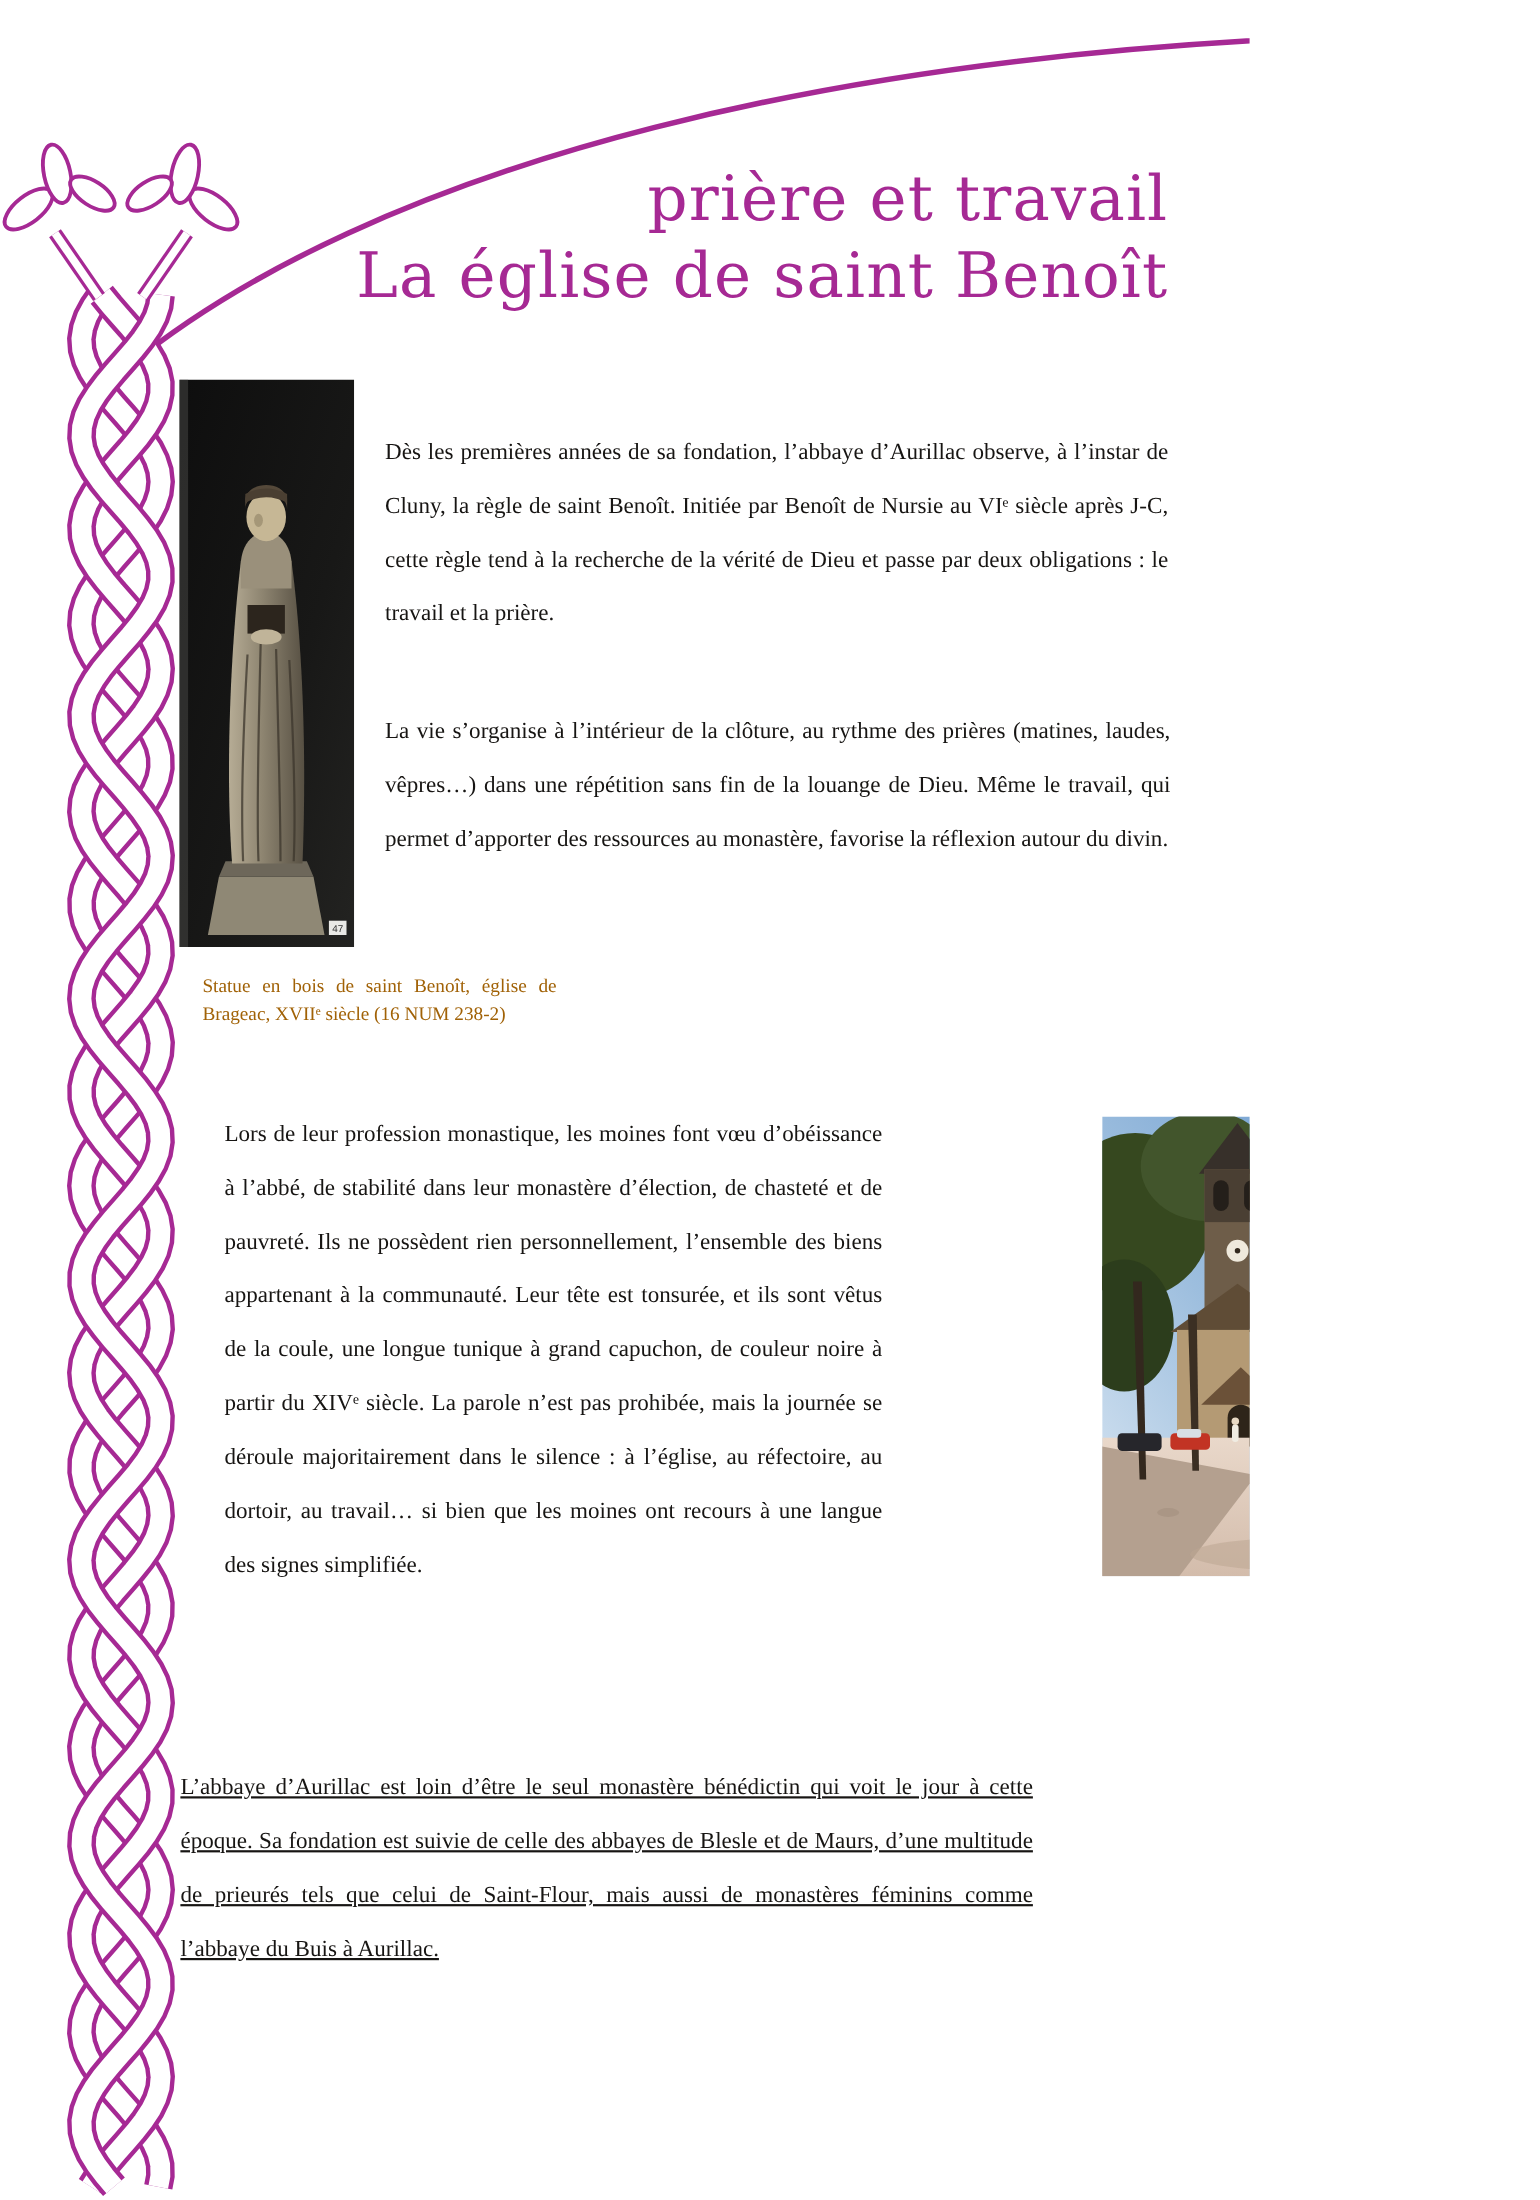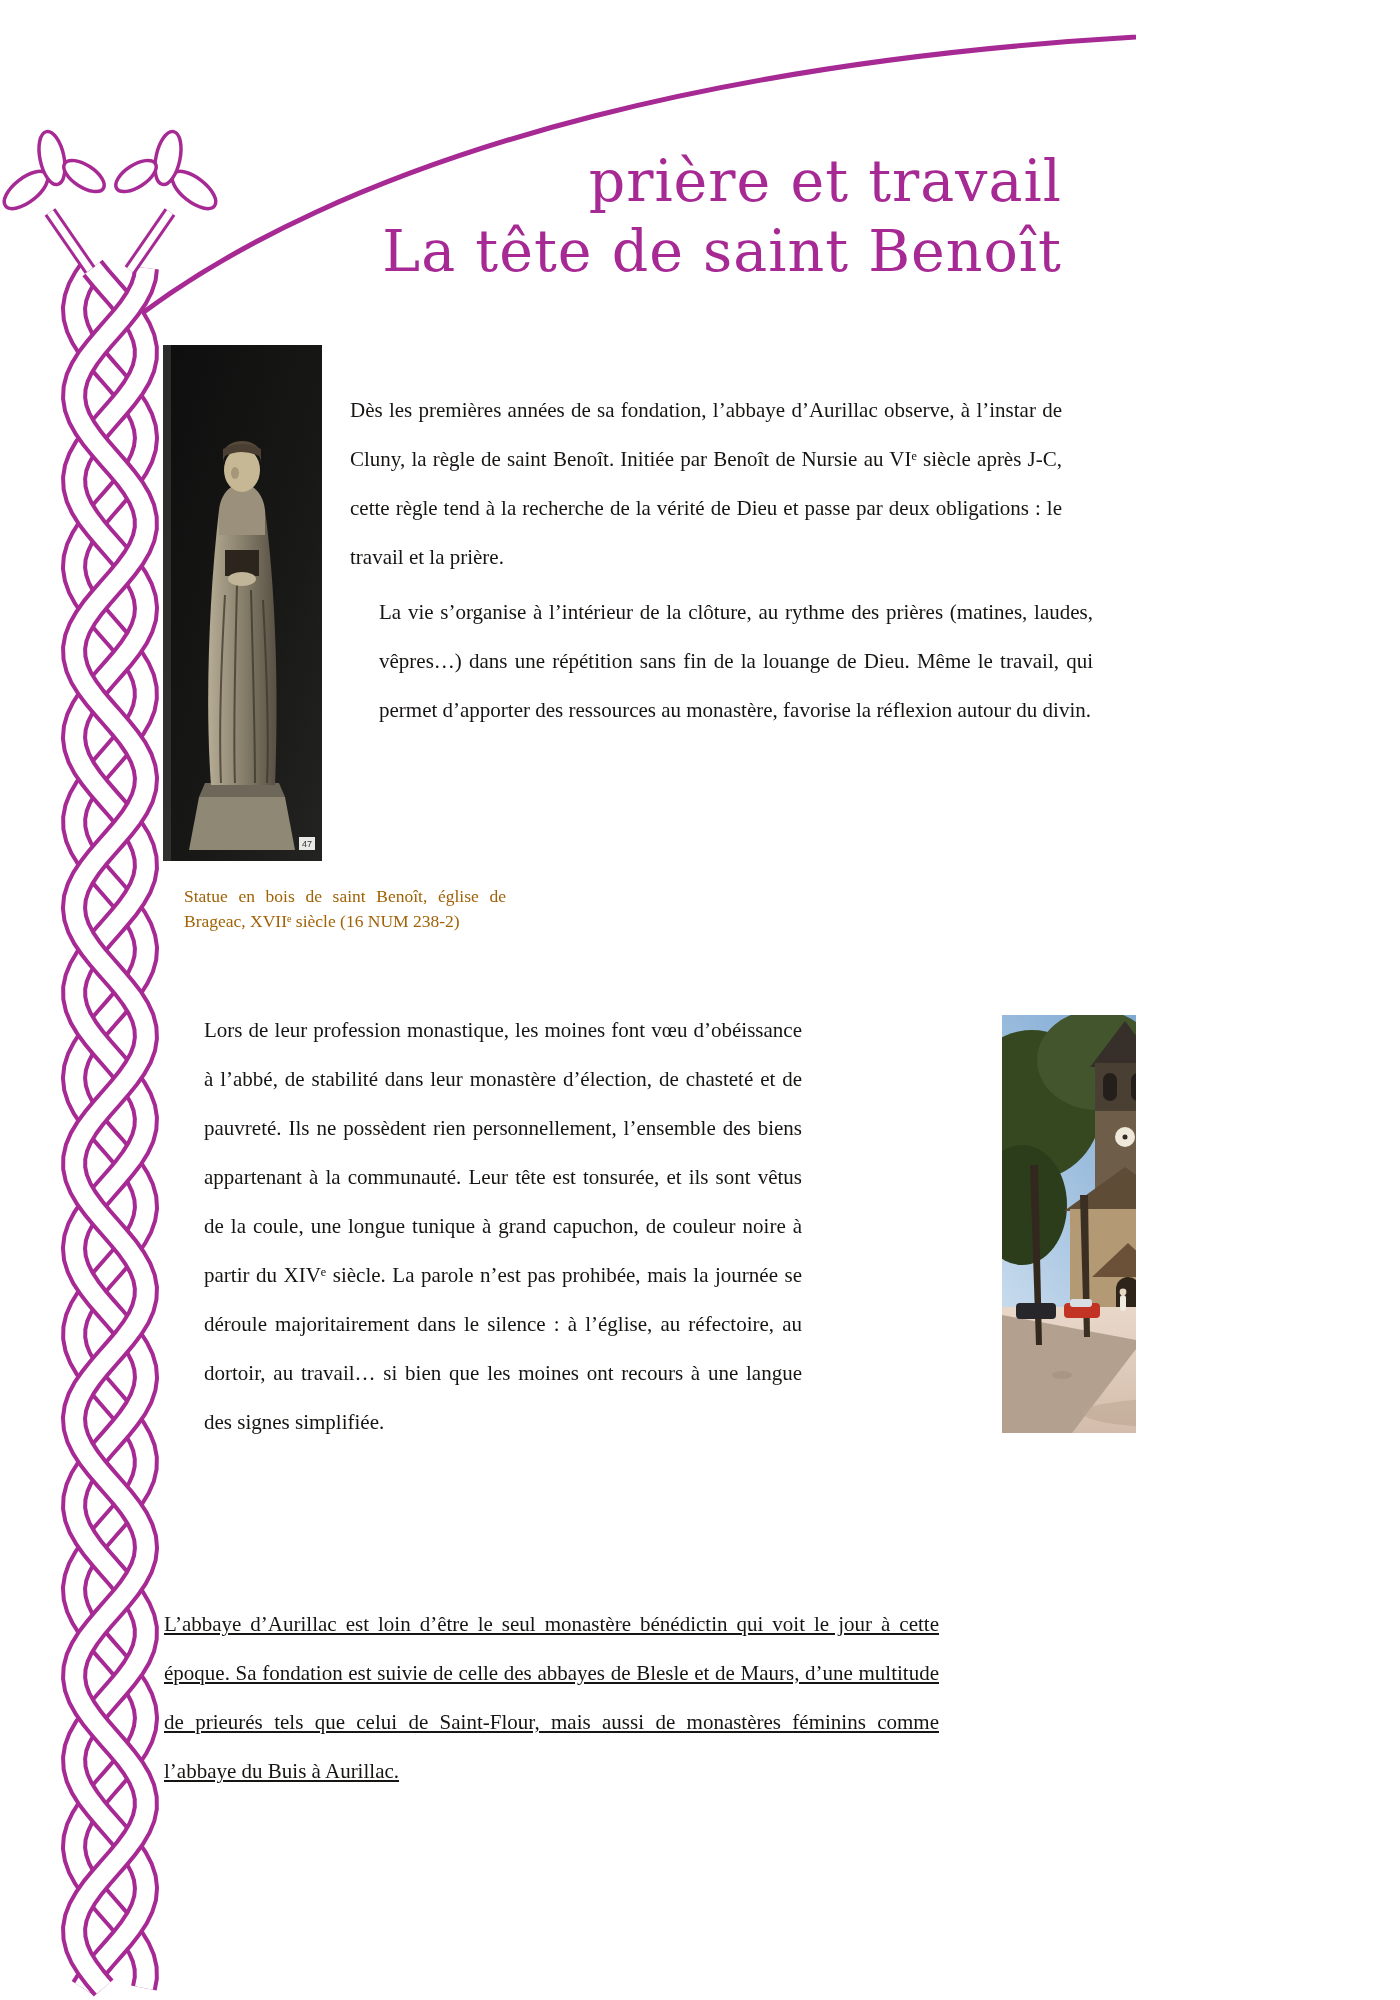--- a/index.html
+++ b/index.html
@@ -14,21 +14,21 @@
     font-family:"DejaVu Serif",serif;line-height:70px;
     font-size:57px;letter-spacing:1px;font-weight:500;
   }
   #title-block .tl{white-space:nowrap;}
   
   .para{
     font-size:21px;line-height:49px;text-align:justify;
     text-align-last:left;color:#171513;
   }
   #para-1{left:350px;top:386px;width:712px;}
-  #para-2{left:350px;top:588px;width:714px;margin-left:29px;}
+  #para-2{left:350px;top:640px;width:714px;}
   #para-3{left:164px;top:1006px;width:598px;margin-left:40px;}
   #para-4{left:164px;top:1600px;width:775px;text-decoration:underline;}
   
   .caption{
     font-size:17.5px;line-height:24.5px;text-align:justify;text-align-last:left;
     color:#a16207;
     margin-left:24px;
   }
   #statue-figure{left:163px;top:345px;width:159px;height:516px;}
   #statue-caption{left:160px;top:884px;width:322px;}
@@ -67,21 +67,21 @@
       <ellipse cx="84" cy="58" rx="23" ry="11" stroke-width="3.5" transform="rotate(33 84 58)"></ellipse>
 
       <ellipse cx="194" cy="72" rx="26" ry="12" stroke-width="3.5" transform="rotate(38 194 72)"></ellipse>
       <ellipse cx="168" cy="40" rx="12" ry="27" stroke-width="3.5" transform="rotate(12 168 40)"></ellipse>
       <ellipse cx="136" cy="58" rx="23" ry="11" stroke-width="3.5" transform="rotate(-33 136 58)"></ellipse>
     </g>
   </svg>
 
   <div class="abs" id="title-block" style="color:#a62994;">
     <div class="tl">prière et travail</div>
-    <div class="tl">La tête de saint Benoît</div>
+    <div class="tl">La église de saint Benoît</div>
   </div>
 
   <div class="abs" id="statue-figure">
     <svg width="159" height="516" viewBox="0 0 159 516">
       <defs>
         <linearGradient id="bgst" x1="0" y1="0" x2="1" y2="1">
           <stop offset="0" stop-color="#0e0e0e"></stop>
             <stop offset="0.6" stop-color="#181817"></stop>
           <stop offset="1" stop-color="#232321"></stop>
         </linearGradient>

